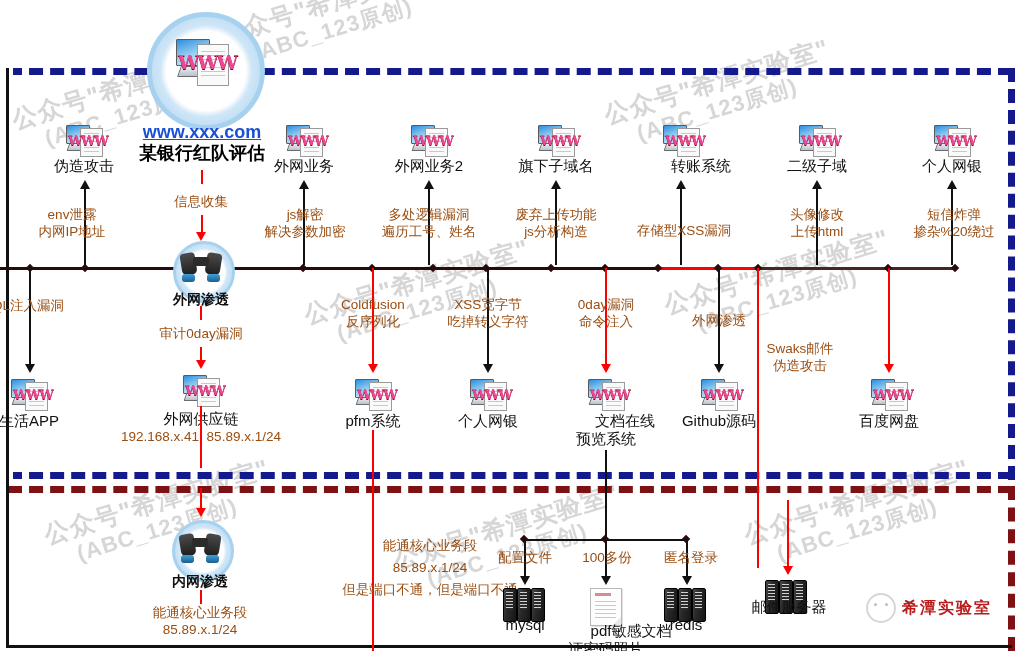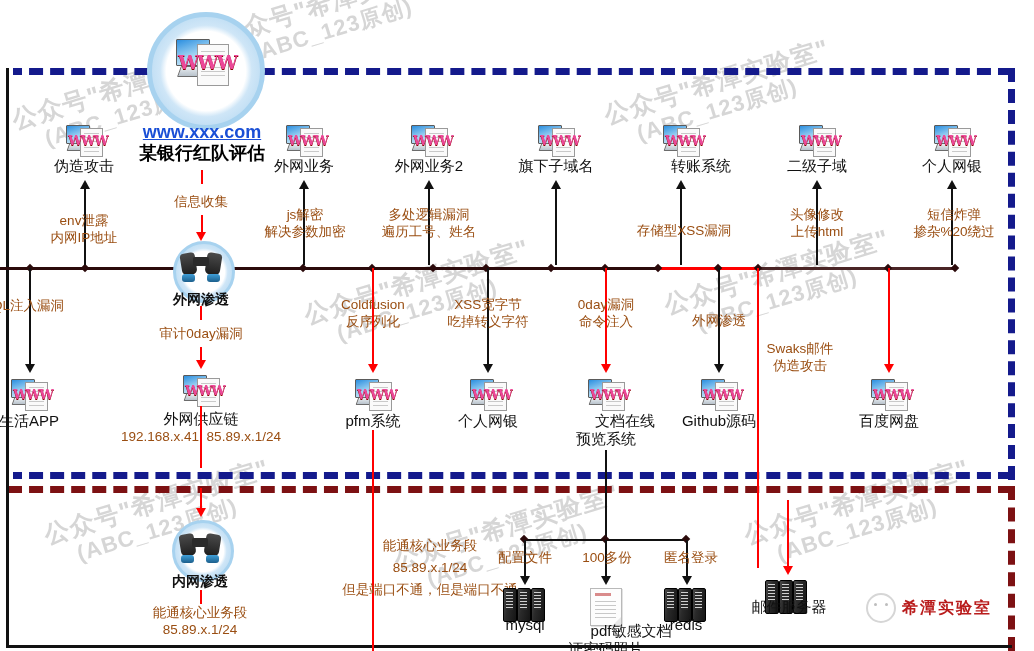--- a/index.html
+++ b/index.html
@@ -244,21 +244,21 @@
         <i style="top:8px"></i>
         <i style="top:12px"></i>
         <i style="top:18px"></i>
         <i style="top:22px"></i>
       </div>
     <div class="txt">WWW</div>
   </div>
   <div class="caption" style="left:34px;top:157px;width:100px;">伪造攻击</div>
   <div class="arrow-up" style="left:80px;top:180px;"></div>
   <div class="vline" style="left:84px;top:189px;height:76px;"></div>
-  <div class="lbl" style="left:24px;top:206px;width:120px;margin-top:6px;">
+  <div class="lbl" style="left:12px;top:206px;width:120px;">
     <span>env泄露</span><br>
     <span>内网IP地址</span>
   </div>
 
   <div class="www" style="left:286px;top:124px;">
     <div class="mon"></div>
       <div class="base"></div>
     <div class="page">
         <i style="top:4px"></i>
         <i style="top:8px"></i>
@@ -304,20 +304,24 @@
         <i style="top:8px"></i>
         <i style="top:12px"></i>
         <i style="top:18px"></i>
         <i style="top:22px"></i>
       </div>
     <div class="txt">WWW</div>
   </div>
   <div class="caption" style="left:506px;top:157px;width:100px;">旗下子域名</div>
   <div class="arrow-up" style="left:551px;top:180px;"></div>
   <div class="vline" style="left:555px;top:189px;height:76px;"></div>
+  <div class="lbl" style="left:490px;top:206px;width:132px;">
+    <span>废弃上传功能</span><br>
+    <span>js分析构造</span>
+  </div>
 
   <div class="www" style="left:663px;top:124px;">
     <div class="mon"></div>
       <div class="base"></div>
     <div class="page">
         <i style="top:4px"></i>
         <i style="top:8px"></i>
         <i style="top:12px"></i>
         <i style="top:18px"></i>
         <i style="top:22px"></i>

